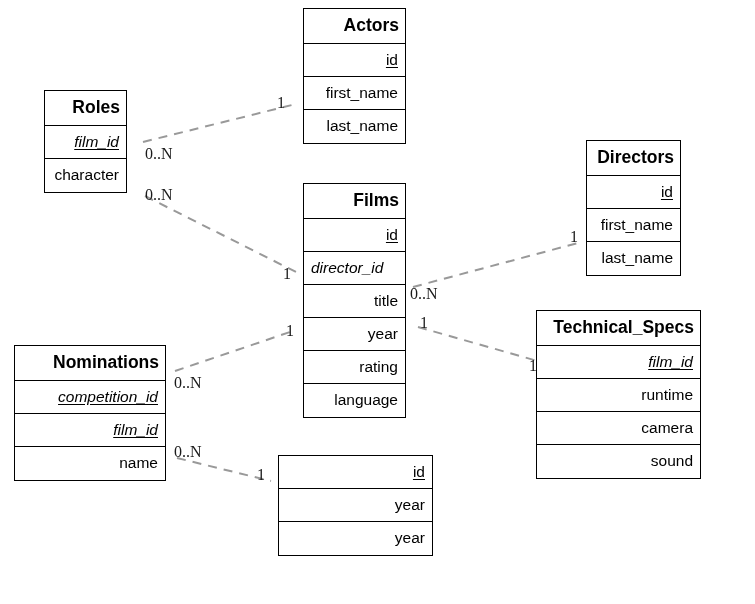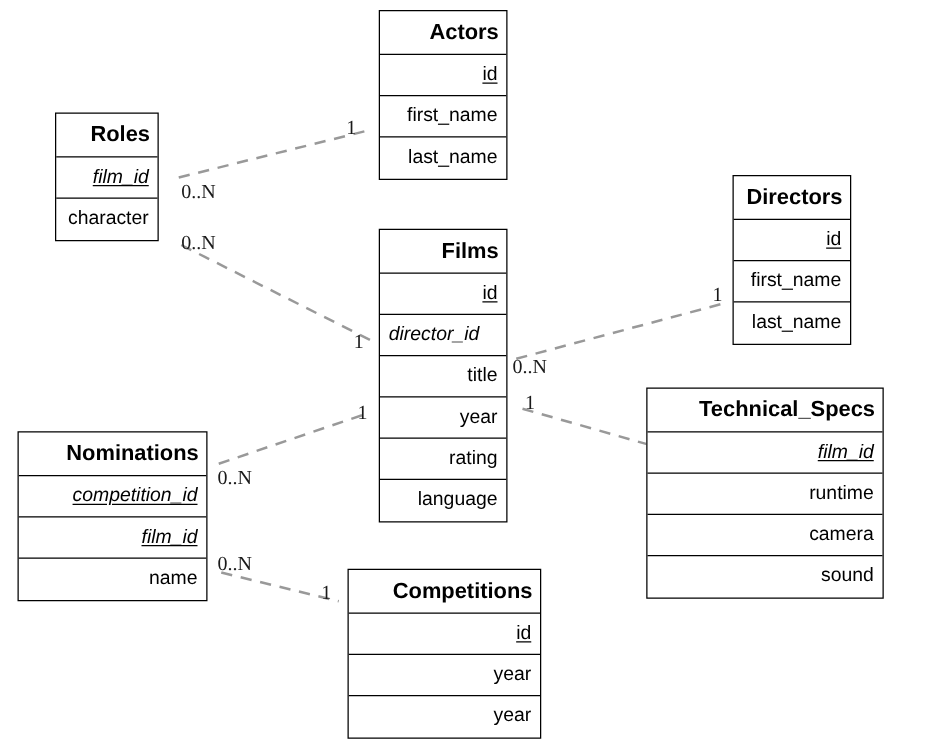--- a/index.html
+++ b/index.html
@@ -112,35 +112,34 @@
         <div class="attr align-right"><span class="txt">year</span></div>
         <div class="attr align-right"><span class="txt">rating</span></div>
         <div class="attr align-right"><span class="txt">language</span></div>
       </div>
       <div class="entity" style="left: 586px; top: 140px; width: 95px;">
         <div class="entity-title">Directors</div>
         <div class="attr align-right key"><span class="txt">id</span></div>
         <div class="attr align-right"><span class="txt">first_name</span></div>
         <div class="attr align-right"><span class="txt">last_name</span></div>
       </div>
-      <div class="entity" style="left: 517px; top: 310px; width: 190px;">
+      <div class="entity" style="left: 536px; top: 310px; width: 165px;">
         <div class="entity-title">Technical_Specs</div>
         <div class="attr align-right key fk"><span class="txt">film_id</span></div>
         <div class="attr align-right"><span class="txt">runtime</span></div>
         <div class="attr align-right"><span class="txt">camera</span></div>
         <div class="attr align-right"><span class="txt">sound</span></div>
       </div>
       <div class="entity" style="left: 14px; top: 345px; width: 152px;">
         <div class="entity-title">Nominations</div>
         <div class="attr align-right key fk"><span class="txt">competition_id</span></div>
         <div class="attr align-right key fk"><span class="txt">film_id</span></div>
         <div class="attr align-right"><span class="txt">name</span></div>
       </div>
       <div class="entity" style="left: 278px; top: 455px; width: 155px;">
-        <div class="entity-title">Competitions</div>
         <div class="attr align-right key"><span class="txt">id</span></div>
         <div class="attr align-right"><span class="txt">year</span></div>
         <div class="attr align-right"><span class="txt">year</span></div>
       </div>
     </div>
   <div id="labels-host">
       <div class="card-label" style="left: 145px; top: 145px;">0..N</div>
       <div class="card-label" style="left: 277px; top: 94px;">1</div>
       <div class="card-label" style="left: 145px; top: 186px;">0..N</div>
       <div class="card-label" style="left: 283px; top: 265px;">1</div>

